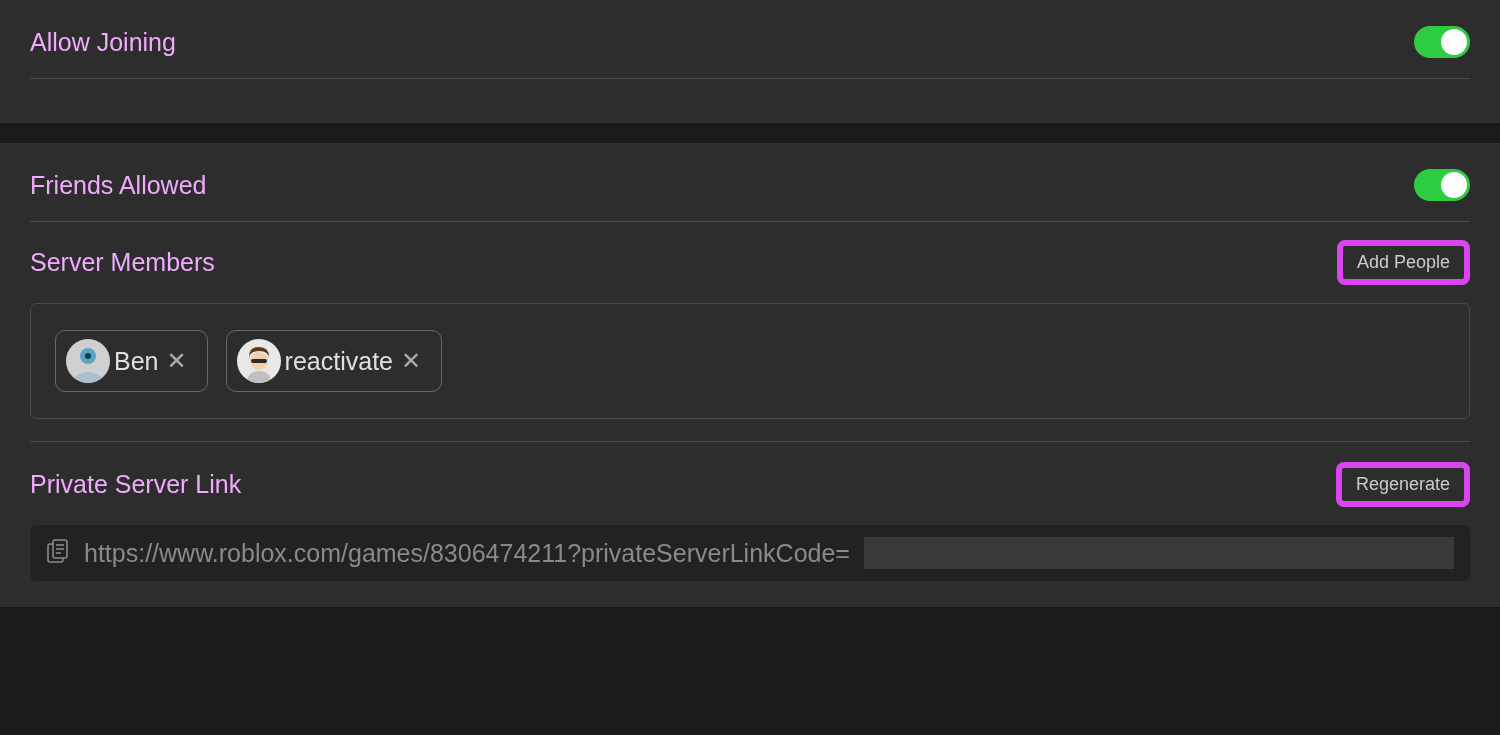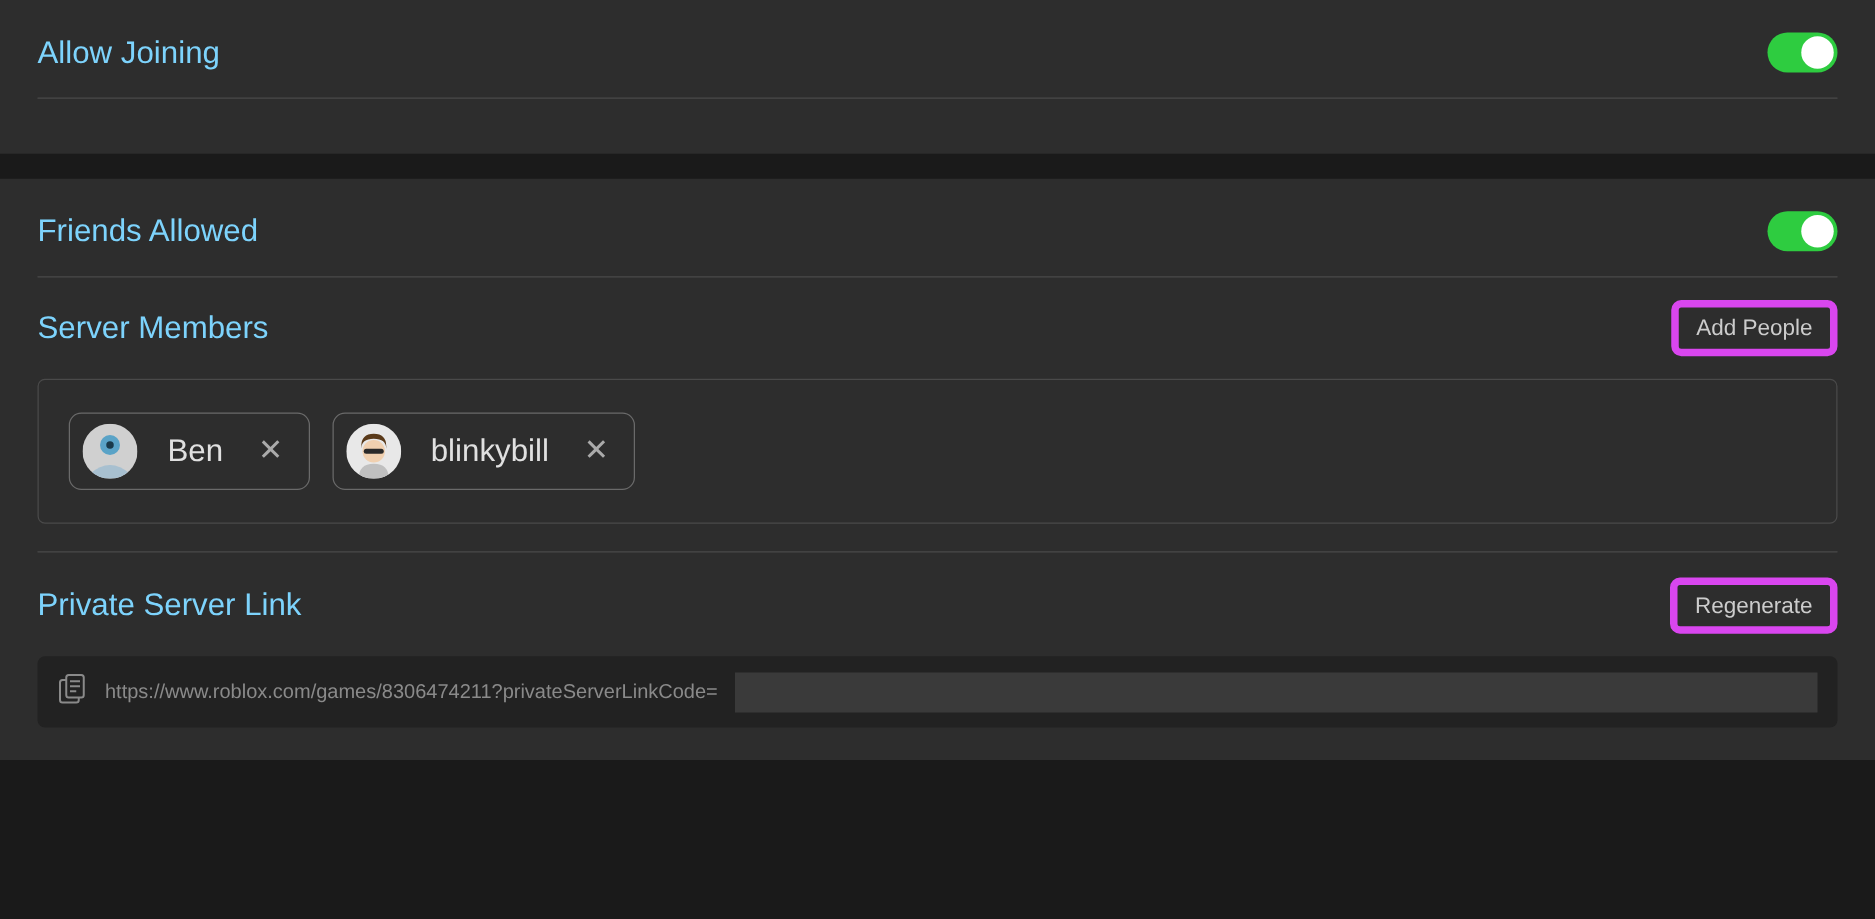--- a/index.html
+++ b/index.html
@@ -20,21 +20,21 @@
       display: flex;
       justify-content: space-between;
       align-items: center;
       padding-bottom: 20px;
     }
     .section-header.bordered {
       border-bottom: 1px solid #4a4a4a;
       margin-bottom: 18px;
     }
     .section-title {
-      color: #7dd3fc;
+      color: #f0abfc;
       font-size: 25px;
       font-weight: 400;
     }
     .description {
       color: #8a8a8a;
       font-size: 25px;
       line-height: 1.4;
       font-weight: 400;
     }
     .toggle {
@@ -77,21 +77,21 @@
       border-radius: 6px;
       padding: 26px 24px;
       display: flex;
       gap: 18px;
       flex-wrap: wrap;
       margin-bottom: 22px;
     }
     .member-chip {
       display: flex;
       align-items: center;
-      gap: 24px;
+      gap: 4px;
       border: 1px solid #6a6a6a;
       border-radius: 10px;
       padding: 8px 16px 8px 10px;
       cursor: default;
     }
     .avatar {
       width: 44px;
       height: 44px;
       border-radius: 50%;
       background: #555;
@@ -126,21 +126,21 @@
       align-items: center;
       gap: 14px;
     }
     .copy-icon {
       color: #8a8a8a;
       cursor: pointer;
       flex-shrink: 0;
     }
     .link-text {
       color: #8a8a8a;
-      font-size: 16px;
+      font-size: 25px;
       font-weight: 400;
       white-space: nowrap;
     }
     .redacted {
       background: #3a3a3a;
       height: 32px;
       flex: 1;
     }
   </style>
 </head>
@@ -184,21 +184,21 @@
     <div class="member-chip">
       <div class="avatar">
         <svg viewBox="0 0 44 44">
           <rect width="44" height="44" fill="#e8e8e8"></rect>
           <path d="M12 18 Q12 8 22 8 Q32 8 32 18 L32 20 Q32 12 22 12 Q12 12 12 20 Z" fill="#5a3a1a"></path>
           <circle cx="22" cy="22" r="9" fill="#f0d0b0"></circle>
           <rect x="14" y="20" width="16" height="4" rx="2" fill="#2a2a2a"></rect>
           <path d="M10 44 Q10 32 22 32 Q34 32 34 44 Z" fill="#c0c0c0"></path>
         </svg>
       </div>
-      <span class="member-name">blinkybill</span>
+      <span class="member-name">reactivate</span>
       <span class="remove-x">✕</span>
     </div>
   </div>
 
   <div class="divider"></div>
 
   <div class="subsection-header">
     <div class="section-title">Private Server Link</div>
     <button class="outline-button">Regenerate</button>
   </div>

